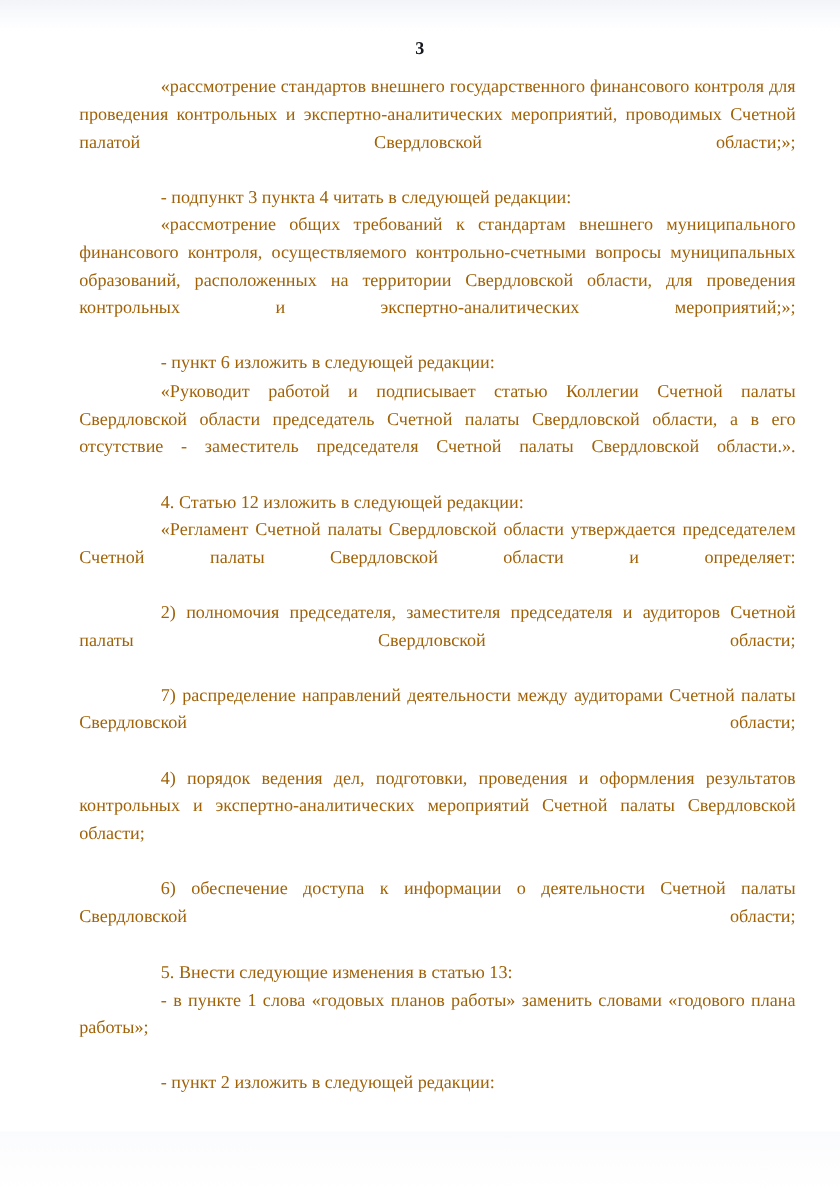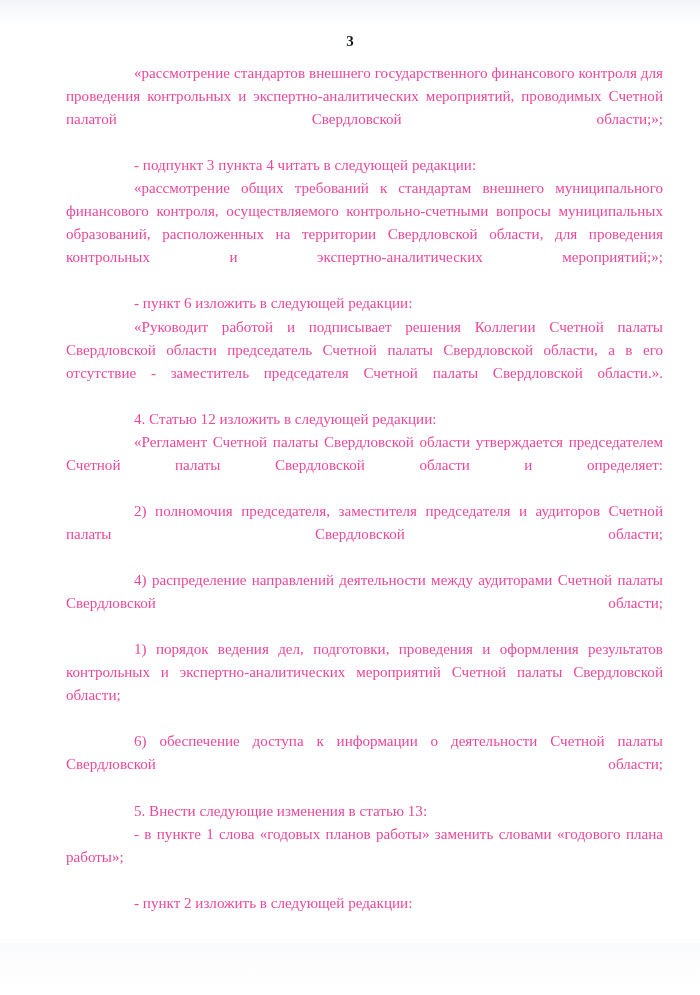--- a/index.html
+++ b/index.html
@@ -64,21 +64,21 @@
     width: 597px;
   }
 
   p.para {
     margin: 0;
     font-size: 15.1px;
     line-height: 23.05px;
     text-align: justify;
     text-justify: inter-word;
     text-indent: 68px;
-    color: #ec4899;
+    color: #a16207;
     -webkit-font-smoothing: antialiased;
   }
 
   
   p.para::after {
     content: "";
     display: inline-block;
     width: 100%;
   }
   p.para.no-stretch::after {
@@ -93,26 +93,26 @@
 <div class="page">
 
   <div class="page-number">3</div>
 
   <div class="body-text">
 
     <p class="para">«рассмотрение стандартов внешнего государственного финансового контроля для проведения контрольных и экспертно-аналитических мероприятий, проводимых Счетной палатой Свердловской области;»;</p>
     <p class="para no-stretch">- подпункт 3 пункта 4 читать в следующей редакции:</p>
     <p class="para">«рассмотрение общих требований к стандартам внешнего муниципального финансового контроля, осуществляемого контрольно-счетными вопросы муниципальных образований, расположенных на территории Свердловской области, для проведения контрольных и экспертно-аналитических мероприятий;»;</p>
     <p class="para no-stretch">- пункт 6 изложить в следующей редакции:</p>
-    <p class="para">«Руководит работой и подписывает решения Коллегии Счетной палаты Свердловской области председатель Счетной палаты Свердловской области, а в его отсутствие  - заместитель председателя Счетной палаты Свердловской области.».</p>
+    <p class="para">«Руководит работой и подписывает статью Коллегии Счетной палаты Свердловской области председатель Счетной палаты Свердловской области, а в его отсутствие  - заместитель председателя Счетной палаты Свердловской области.».</p>
     <p class="para no-stretch">4. Статью 12 изложить в следующей редакции:</p>
     <p class="para">«Регламент Счетной палаты Свердловской области утверждается председателем Счетной палаты Свердловской области и определяет:</p>
     <p class="para">2) полномочия председателя, заместителя председателя и аудиторов Счетной палаты Свердловской области;</p>
-    <p class="para">4) распределение направлений деятельности между аудиторами Счетной палаты Свердловской области;</p>
-    <p class="para">1) порядок ведения дел, подготовки, проведения и оформления результатов контрольных и экспертно-аналитических мероприятий Счетной палаты Свердловской области;</p>
+    <p class="para">7) распределение направлений деятельности между аудиторами Счетной палаты Свердловской области;</p>
+    <p class="para">4) порядок ведения дел, подготовки, проведения и оформления результатов контрольных и экспертно-аналитических мероприятий Счетной палаты Свердловской области;</p>
     <p class="para">6) обеспечение доступа к информации о деятельности Счетной палаты Свердловской области;</p>
     <p class="para no-stretch">5. Внести следующие изменения в статью 13:</p>
     <p class="para">- в пункте 1 слова «годовых планов работы» заменить словами «годового плана работы»;</p>
     <p class="para no-stretch">- пункт 2 изложить в следующей редакции:</p>
 
   </div>
 </div>
 
 <div class="scan-tint-bottom"></div>
 

